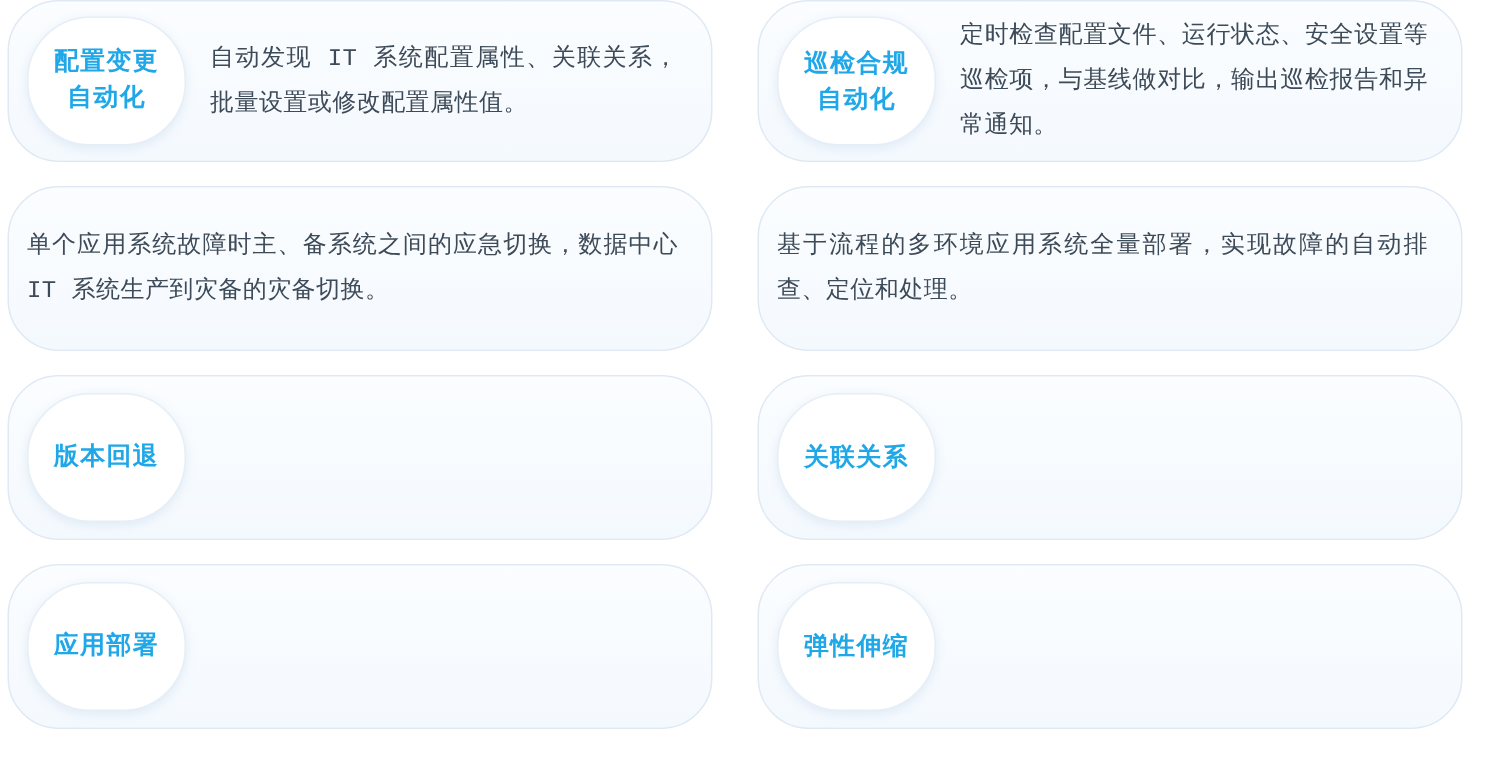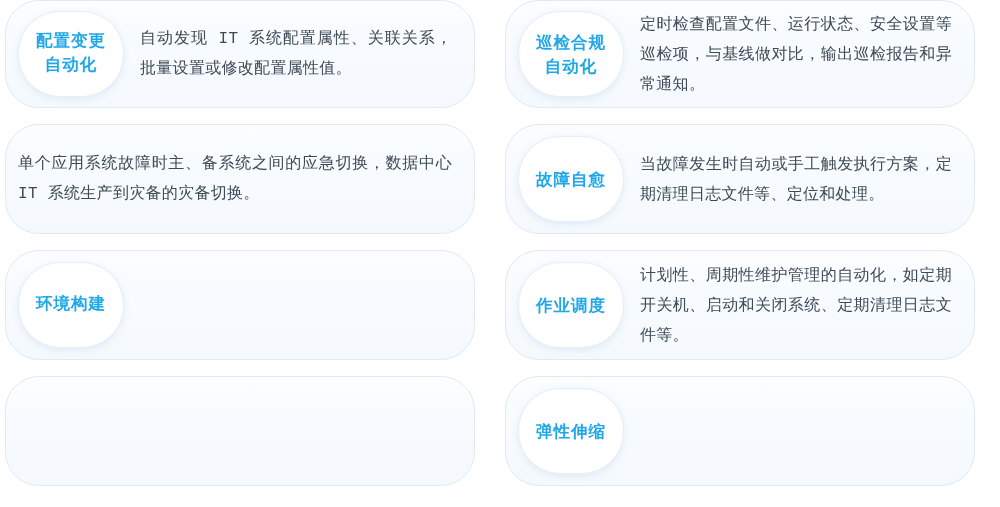--- a/index.html
+++ b/index.html
@@ -90,51 +90,50 @@
       </div>
       <div class="desc">自动发现 IT 系统配置属性、关联关系，批量设置或修改配置属性值。</div>
     </div>
 
     <div class="card card-h2">
       <div class="desc">单个应用系统故障时主、备系统之间的应急切换，数据中心 IT 系统生产到灾备的灾备切换。</div>
     </div>
 
     <div class="card card-h2">
       <div class="badge">
-        <span class="badge-line">环境构建</span>
+        <span class="badge-line">版本回退</span>
       </div>
     </div>
 
     <div class="card card-h2">
+      <div class="badge">
+        <span class="badge-line">应用部署</span>
+      </div>
     </div>
 
   </div>
 
   <div class="column col-right">
 
     <div class="card card-h1">
       <div class="badge">
         <span class="badge-line">巡检合规</span>
         <span class="badge-line">自动化</span>
       </div>
       <div class="desc">定时检查配置文件、运行状态、安全设置等巡检项，与基线做对比，输出巡检报告和异常通知。</div>
     </div>
 
     <div class="card card-h2">
-      <div class="badge">
-        <span class="badge-line">故障自愈</span>
-      </div>
-      <div class="desc">当故障发生时自动或手工触发执行方案，定期清理日志文件等、定位和处理。</div>
+      <div class="desc">基于流程的多环境应用系统全量部署，实现故障的自动排查、定位和处理。</div>
     </div>
 
     <div class="card card-h2">
       <div class="badge">
-        <span class="badge-line">作业调度</span>
+        <span class="badge-line">关联关系</span>
       </div>
-      <div class="desc">计划性、周期性维护管理的自动化，如定期开关机、启动和关闭系统、定期清理日志文件等。</div>
     </div>
 
     <div class="card card-h2">
       <div class="badge">
         <span class="badge-line">弹性伸缩</span>
       </div>
     </div>
 
   </div>
 

